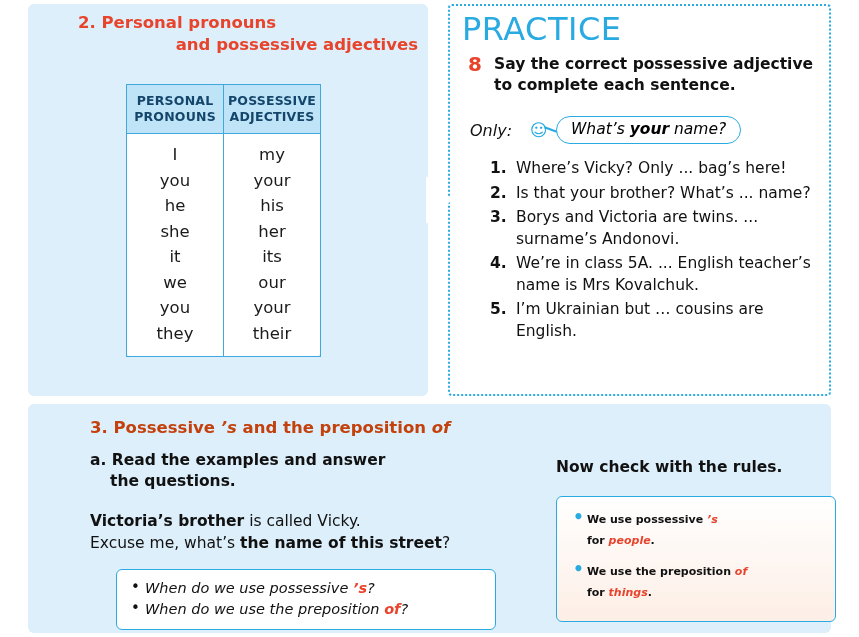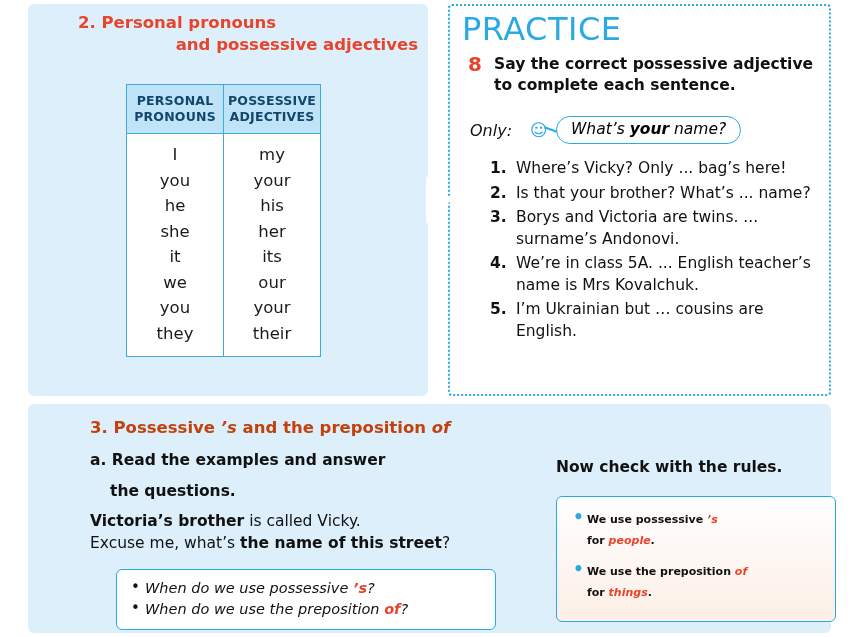--- a/index.html
+++ b/index.html
@@ -240,21 +240,21 @@
   .task-a {
     position: absolute;
     left: 62px;
     top: 46px;
     width: 400px;
     font-size: 15.5px;
     font-weight: bold;
     line-height: 21px;
     color: #111111;
   }
-  .task-a .ind { display: block; padding-left: 20px; margin-top: 10px; }
+  .task-a .ind { display: block; padding-left: 20px; }
 
   .examples {
     position: absolute;
     left: 62px;
     top: 106px;
     width: 420px;
     font-size: 15.5px;
     line-height: 22px;
     color: #111111;
   }

